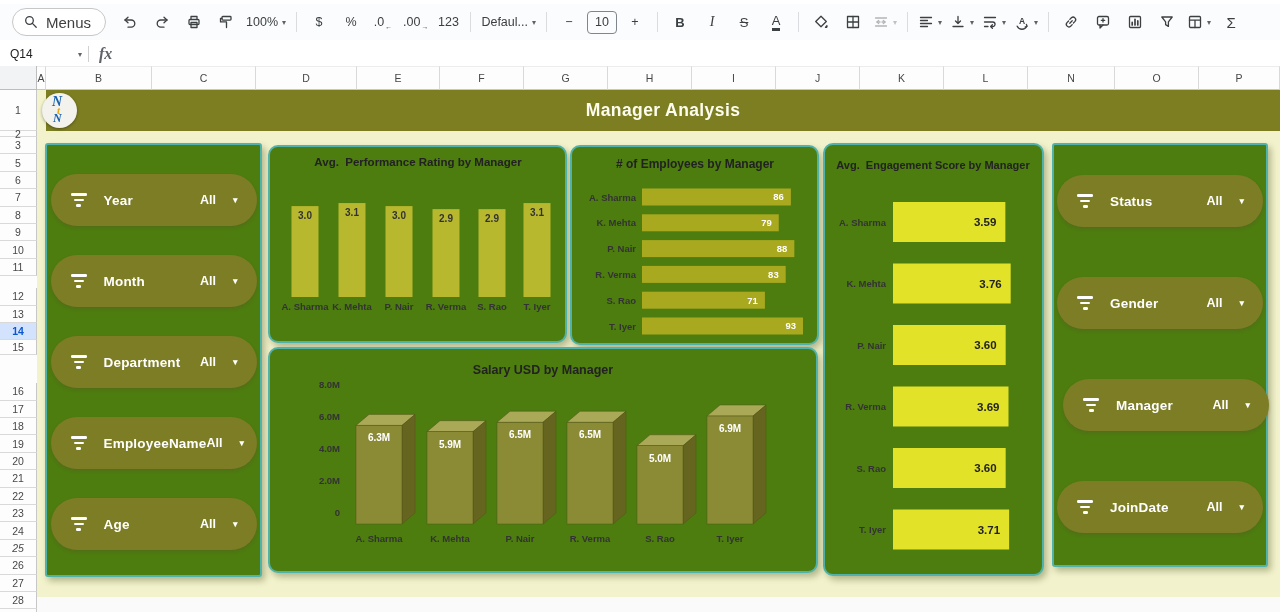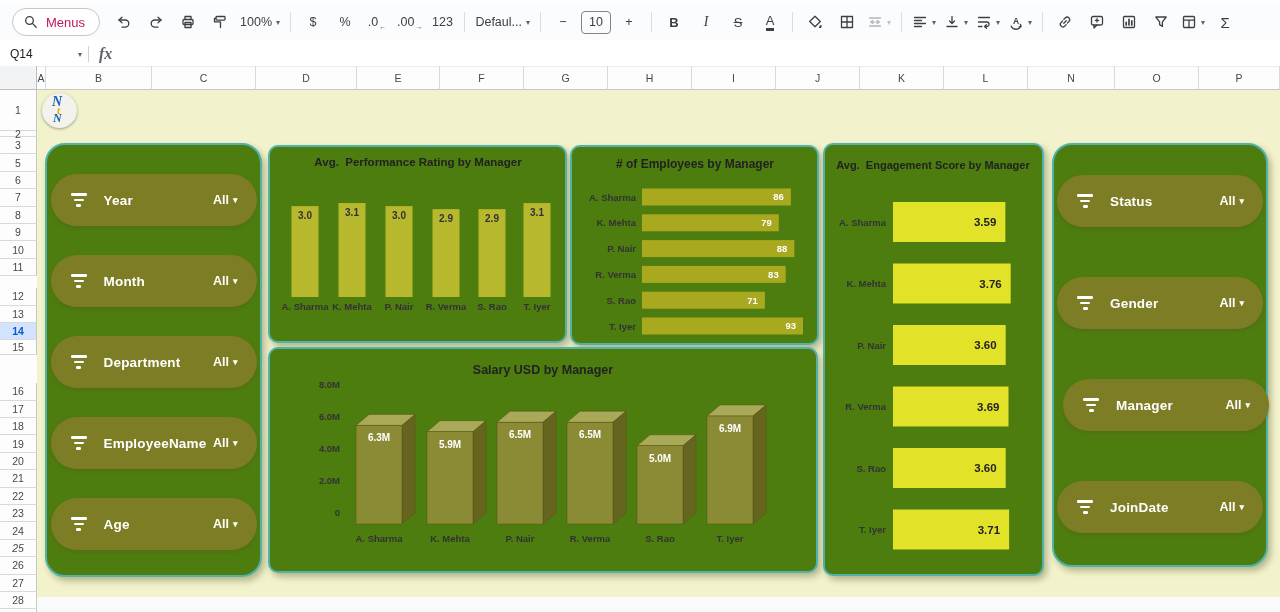--- a/index.html
+++ b/index.html
@@ -5,21 +5,21 @@
   html,body{margin:0;padding:0;background:#fff;}
   body{font-family:"Liberation Sans",sans-serif;}
   .app{position:relative;width:1280px;height:612px;background:#fff;overflow:hidden;}
 
   
   .toolbar{position:absolute;left:0;top:4px;right:0;height:36px;display:flex;align-items:center;
            padding-left:12px;background:#fbfcfd;}
   .tb-item{display:flex;align-items:center;justify-content:center;height:26px;min-width:24px;
            padding:0 4px;border-radius:4px;color:#3c4043;font-size:12.5px;cursor:default;}
   .tb-pill{border:1px solid #c7c7c7;border-radius:14px;background:#fff;padding:0 14px 0 10px;gap:7px;
-           font-size:13px;color:#be185d;margin-right:8px;}
+           font-size:15px;color:#404040;margin-right:8px;}
   .tb-box{border:1px solid #80868b;border-radius:4px;height:21px;min-width:24px;padding:0 2px;margin:0 2px;}
   .tb-dis{opacity:.38;}
   .tb-ico{display:flex;align-items:center;}
   .tb-ico svg{width:16px;height:16px;display:block;}
   .tb-txt{white-space:nowrap;}
   .st-b{font-weight:bold;font-size:13px;}
   .st-i{font-style:italic;font-family:"Liberation Serif",serif;font-size:14px;}
   .st-s{text-decoration:line-through;font-size:13px;}
   .st-u{border-bottom:3px solid #3c4043;line-height:1;padding-bottom:1px;font-size:13px;}
   .st-sigma{font-size:15px;}
@@ -52,39 +52,39 @@
   .band-title{color:#fdfdee;font-weight:bold;font-size:17.5px;letter-spacing:.4px;text-align:center;line-height:41px;}
   .logo{position:absolute;left:5px;top:3px;width:35px;height:35px;border-radius:50%;background:#f3f2ec;
         box-shadow:0 1px 3px rgba(0,0,0,.35);font-family:"Liberation Serif",serif;font-weight:bold;font-style:italic;z-index:3;}
   .lg1{position:absolute;left:10px;top:1px;color:#1761b0;font-size:14px;}
   .lg2{position:absolute;left:15px;top:11px;color:#e9a70c;font-size:11px;}
   .lg3{position:absolute;left:11px;top:18px;color:#1761b0;font-size:12px;}
 
   
   .card{position:absolute;background:#4d7c0f;border:2px solid #4fb3ac;box-sizing:border-box;
         box-shadow:3px 4px 6px rgba(105,110,60,.45);}
-  .panel{border-radius:20px;display:flex;flex-direction:column;align-items:center;}
+  .panel{border-radius:3px;display:flex;flex-direction:column;align-items:center;}
   .chart-card{border-radius:10px;}
   .chart-card svg{position:absolute;left:0;top:0;}
   #leftPanel{left:8px;top:53px;width:217px;height:434px;padding-top:29px;gap:29px;}
   #rightPanel{left:1015px;top:53px;width:216px;height:424px;padding-top:30px;gap:50px;}
   #chartA{left:231px;top:55px;width:299px;height:198px;}
   #chartB{left:533px;top:55px;width:249px;height:200px;}
   #chartC{left:786px;top:53px;width:221px;height:433px;}
   #chartD{left:231px;top:257px;width:550px;height:226px;}
 
   
   .pill{width:206px;height:52px;flex:none;border-radius:26px;background:#7d7d26;display:flex;align-items:center;
         padding:0 19px;box-sizing:border-box;color:#fff;box-shadow:0 2px 3px rgba(90,90,40,.4);}
   .pill.offset{transform:translateX(6px);}
   .flt{width:18px;display:flex;flex-direction:column;align-items:center;gap:3px;margin-right:16px;flex:none;}
   .flt i{display:block;height:2.6px;border-radius:1.3px;background:#fff;}
   .flt .l1{width:16px;} .flt .l2{width:10px;} .flt .l3{width:5px;}
   .pill-label{flex:1;font-size:13.5px;font-weight:bold;letter-spacing:.2px;}
-  .pill-all{font-size:12.5px;font-weight:bold;display:flex;align-items:center;}
+  .pill-all{font-size:12.5px;font-weight:bold;display:flex;align-items:center;gap:13px;}
   .pill-all .caret{color:#fff;font-size:9px;}
 </style>
 </head>
 <body>
 
 <div class="app">
 
   <div class="toolbar" id="toolbar">
       <div class="tb-item tb-pill">
         <span class="tb-ico">
@@ -345,20 +345,23 @@
       <div class="row-h" style="height: 17.4px;">26</div>
       <div class="row-h" style="height: 17.4px;">27</div>
       <div class="row-h" style="height: 17.4px;">28</div>
       <div class="row-h" style="height: 17.4px;">29</div>
       <div class="row-h" style="height: 17.4px;">30</div>
       <div class="row-h" style="height: 17.4px;">31</div>
     </div>
 
   <div class="grid">
     <div class="bottom-strip"></div>
+    <div class="band">
+      <div class="band-title">Manager Analysis</div>
+    </div>
     <div class="logo">
       <span class="lg1">N</span>
       <span class="lg2">t</span>
       <span class="lg3">N</span>
     </div>
 
     <div class="card panel" id="leftPanel">
         <div class="pill">
           <span class="flt">
             <i class="l1"></i>

